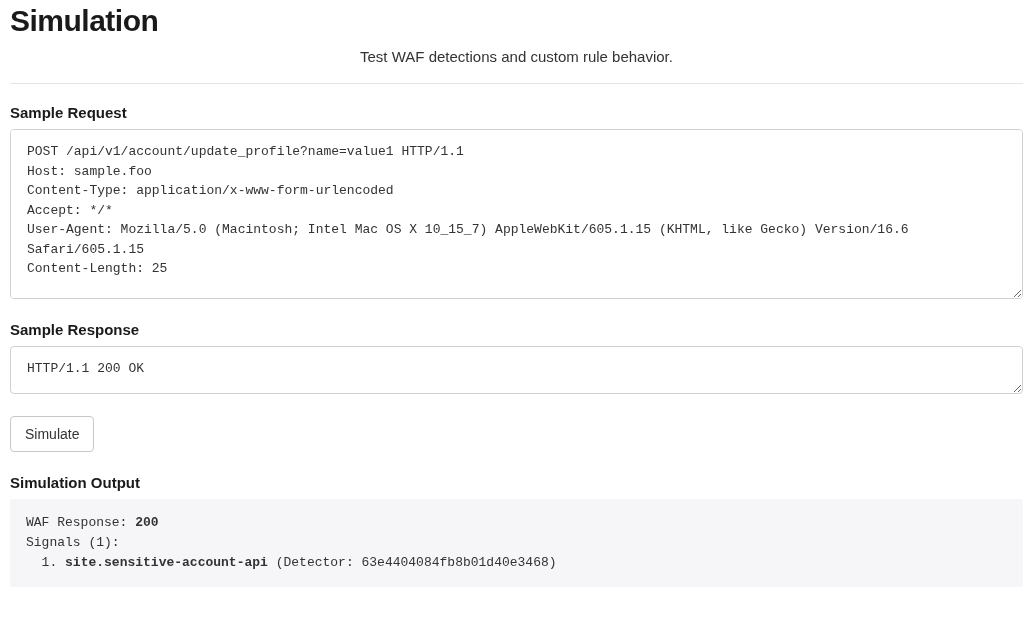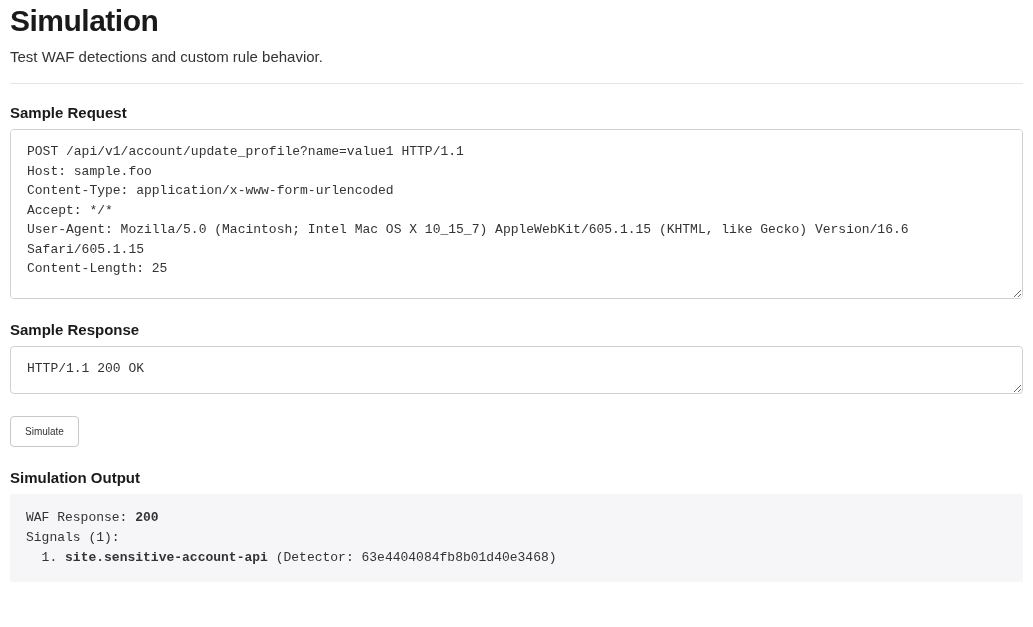--- a/index.html
+++ b/index.html
@@ -17,20 +17,21 @@
     h1.page-title {
       font-size: 30px;
       font-weight: 800;
       letter-spacing: -0.5px;
       margin-bottom: 10px;
     }
     .page-subtitle {
       font-size: 15px;
       color: #333;
       margin-bottom: 18px;
+      text-align: center;
     }
     hr.divider {
       border: none;
       border-top: 1px solid #e5e5e5;
       margin-bottom: 20px;
     }
     .section-label {
       font-size: 15px;
       font-weight: 700;
       margin-bottom: 8px;
@@ -54,21 +55,21 @@
     .response-area {
       height: 48px;
       margin-bottom: 18px;
     }
     .simulate-btn {
       display: inline-block;
       border: 1px solid #c8c8c8;
       background: #fff;
       border-radius: 4px;
       padding: 9px 14px;
-      font-size: 10px;
+      font-size: 14px;
       color: #333;
       cursor: pointer;
       margin-bottom: 22px;
     }
     .output-box {
       background: #f6f6f8;
       border-radius: 2px;
       padding: 14px 16px;
       font-family: Liberation Mono, monospace;
       font-size: 13px;

